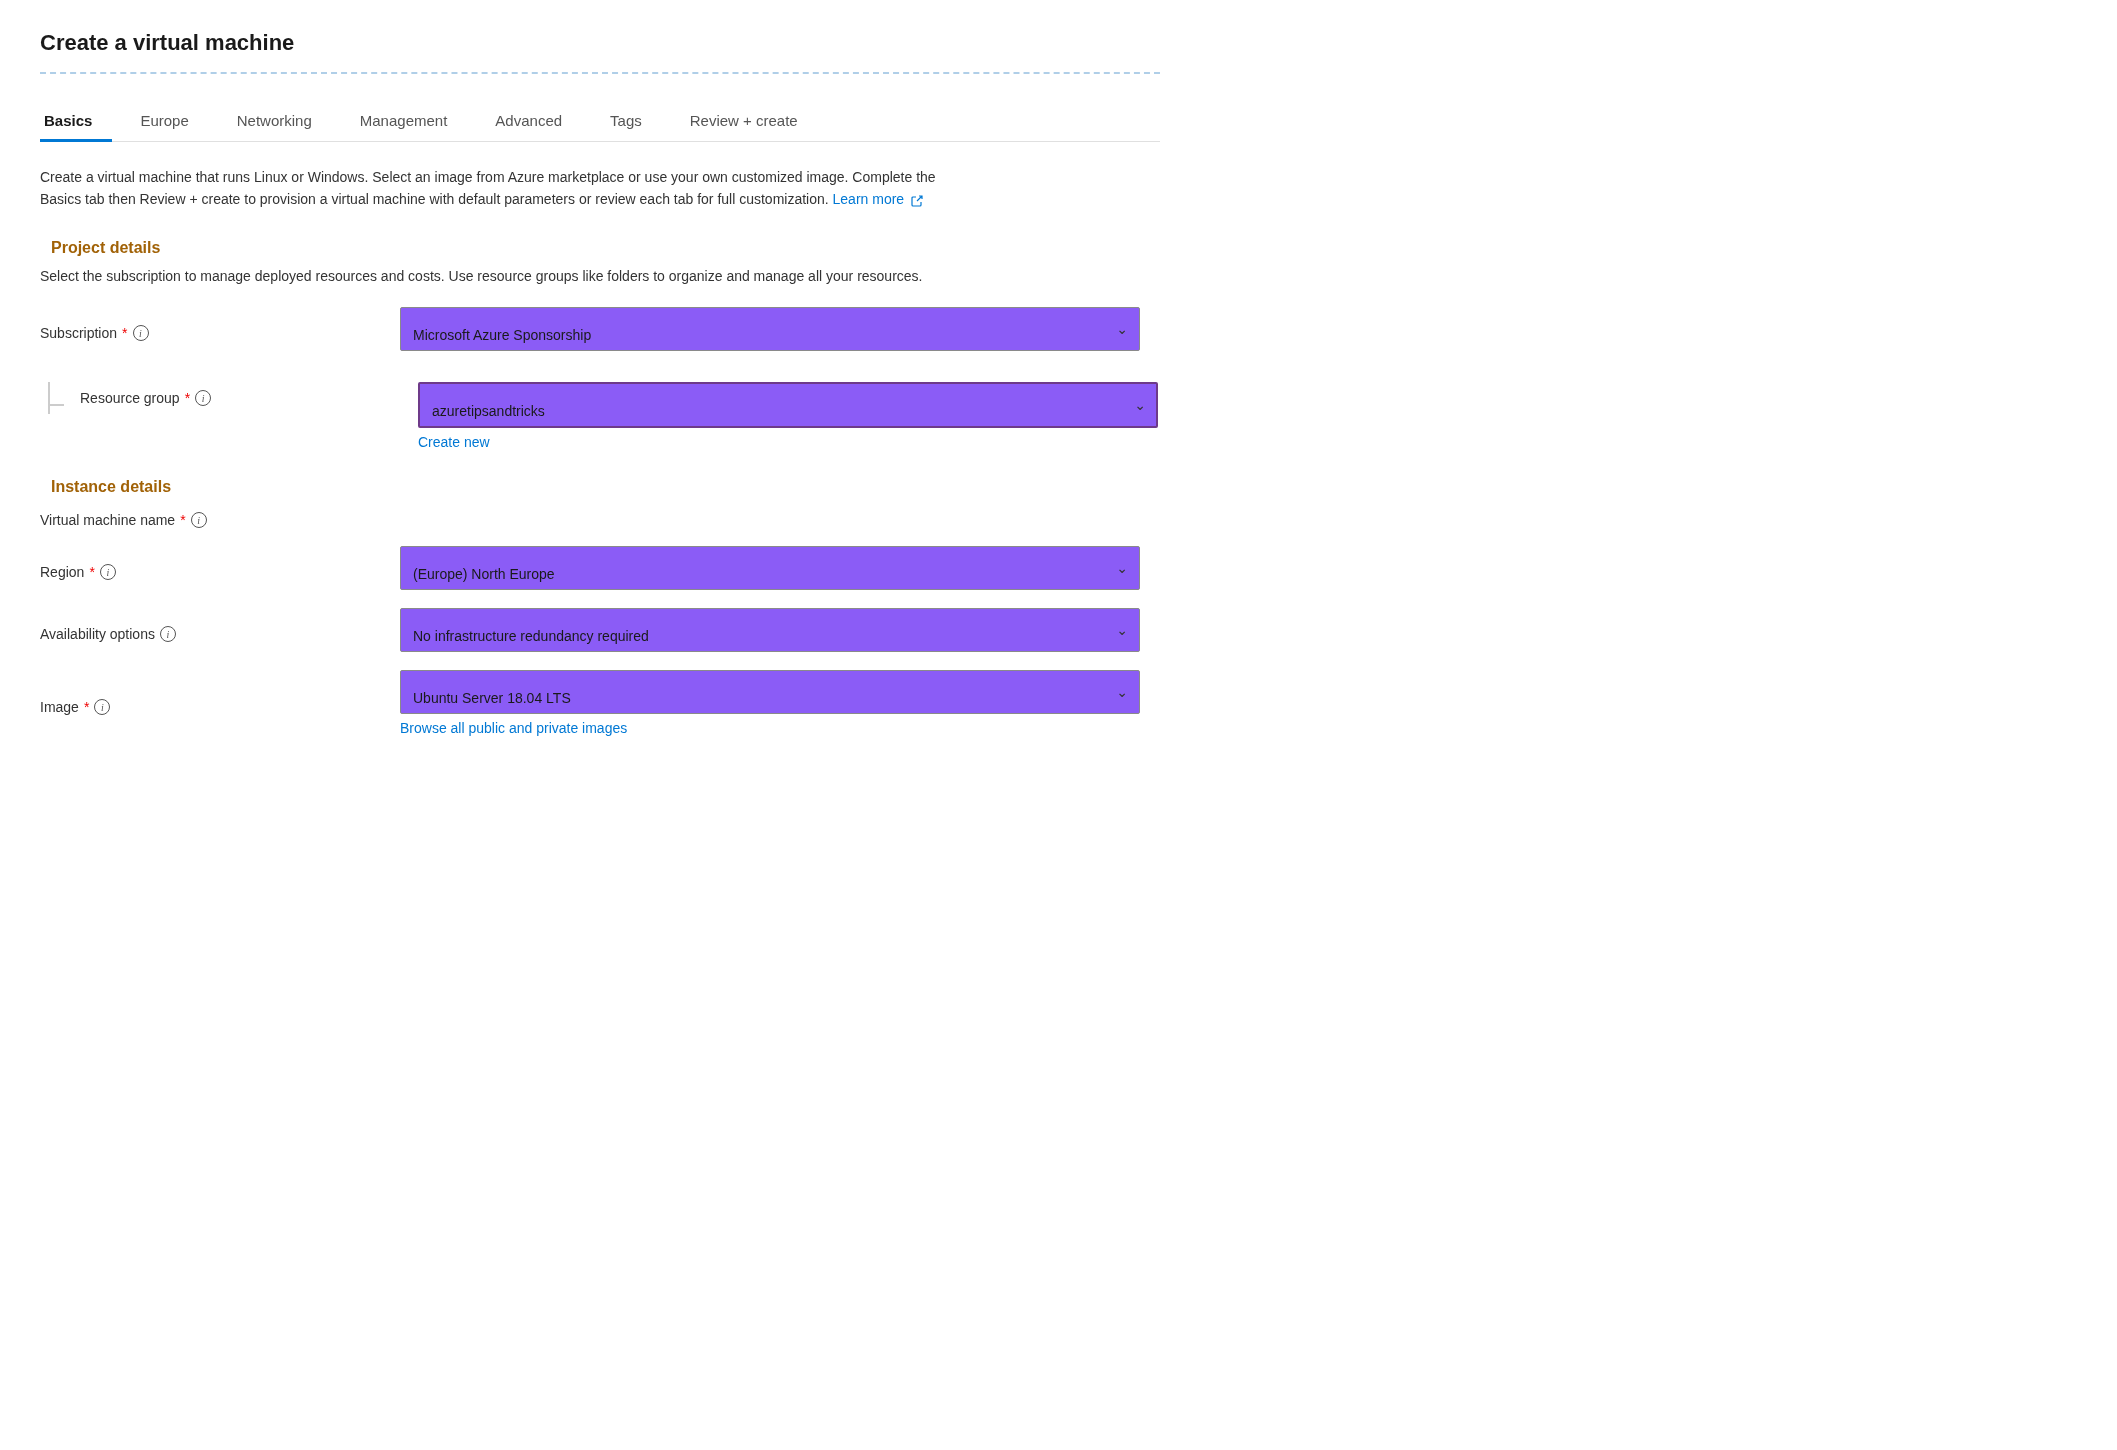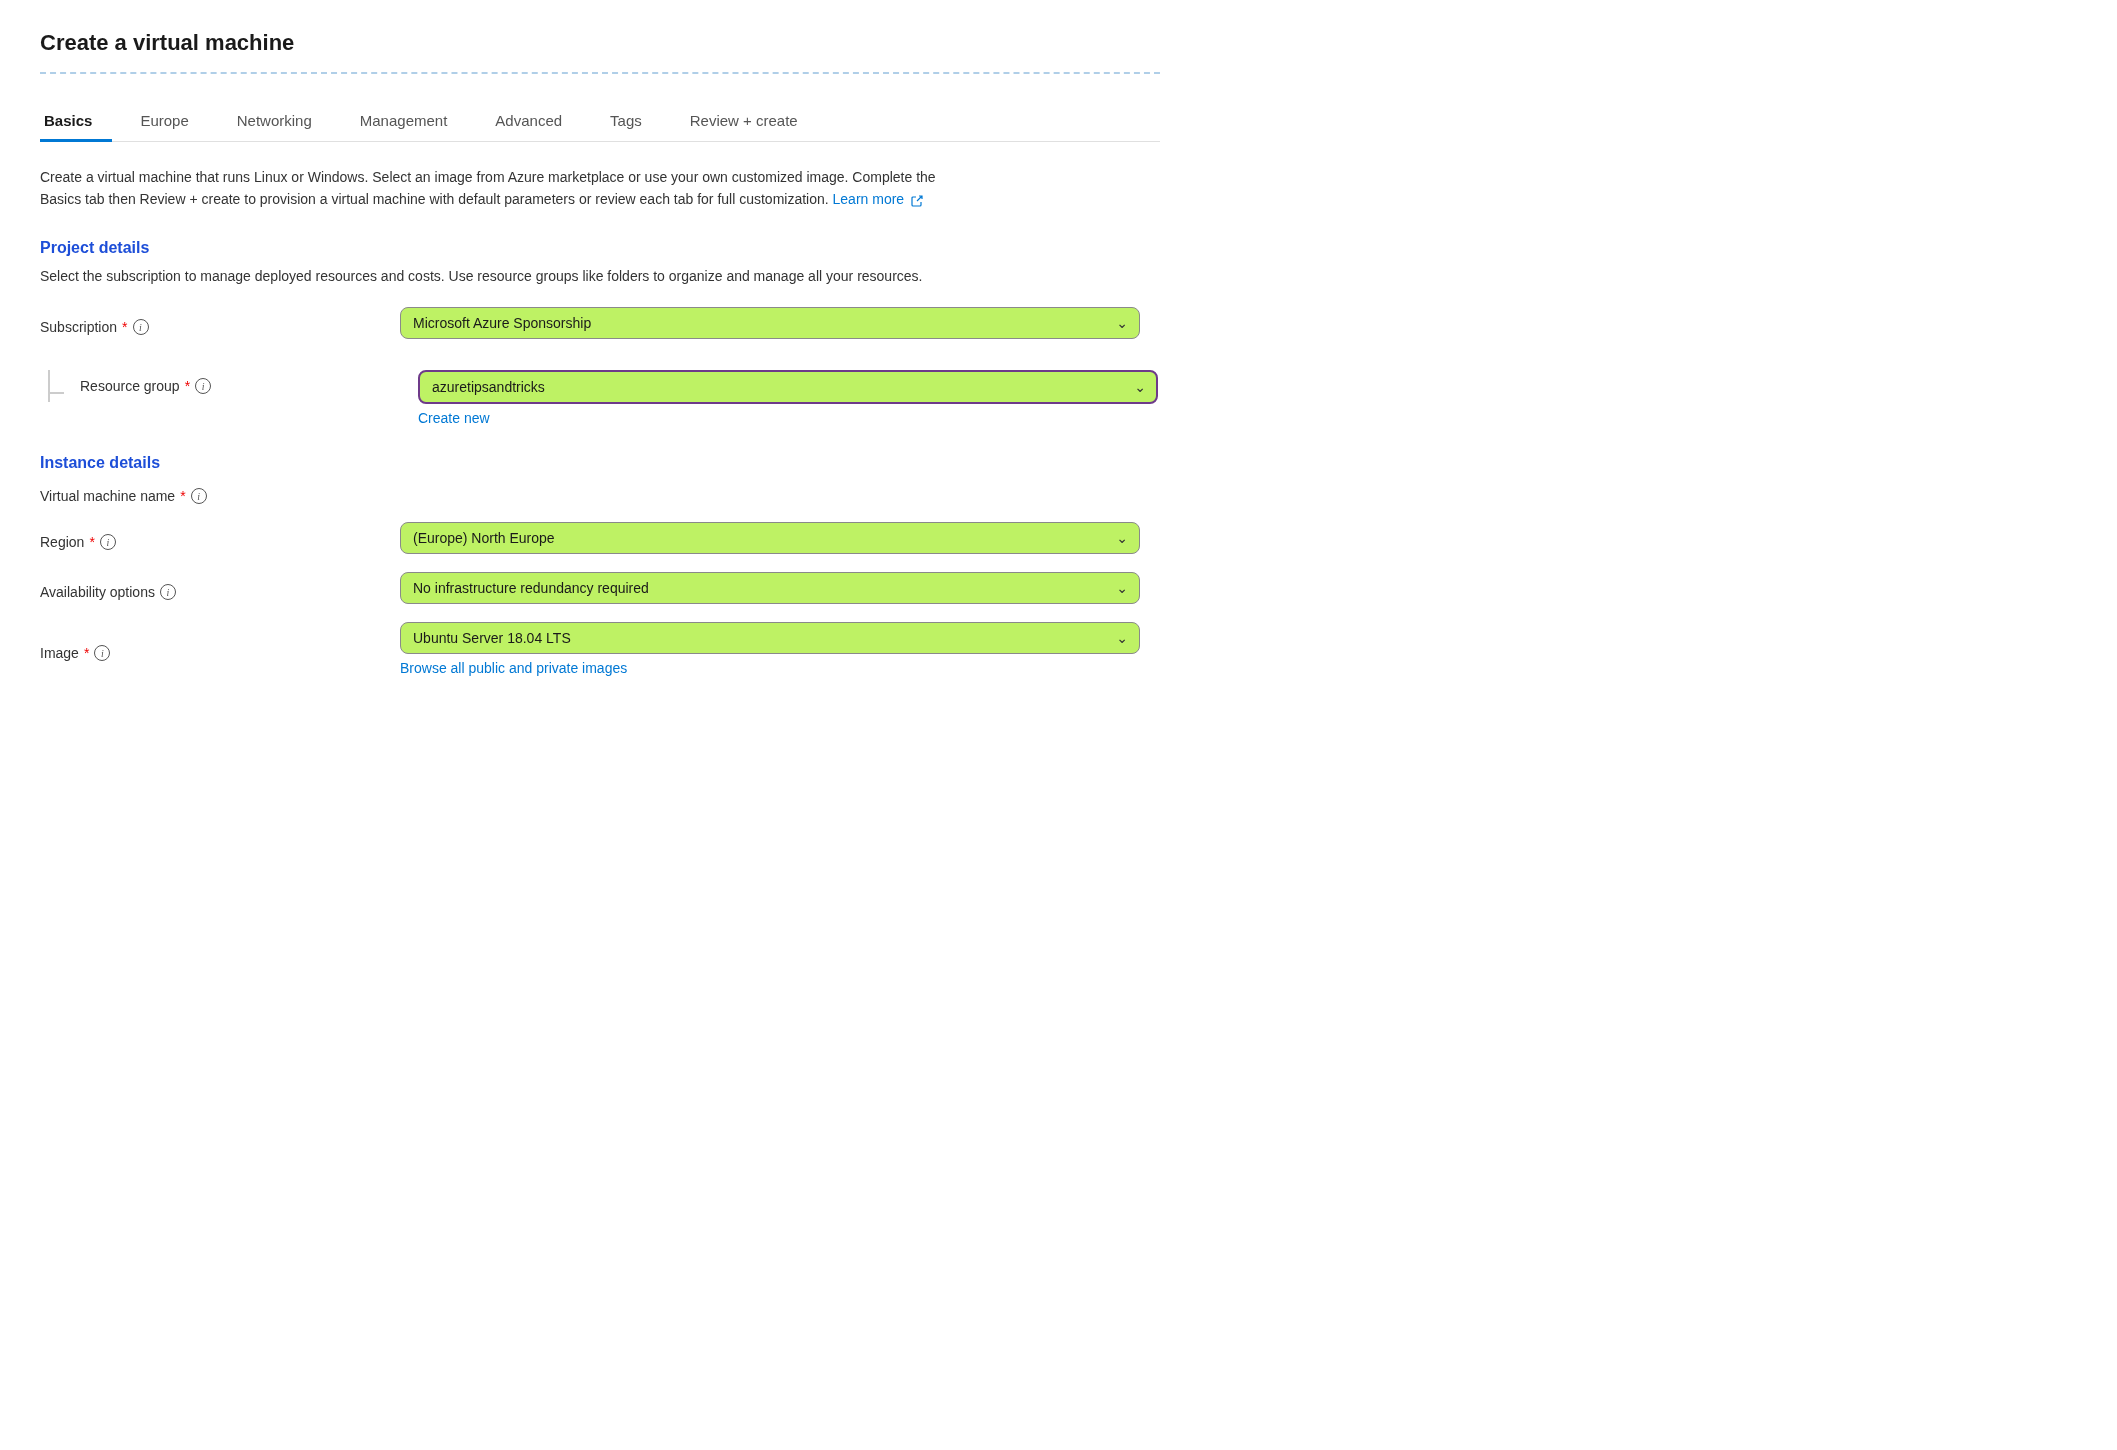--- a/index.html
+++ b/index.html
@@ -63,22 +63,22 @@
       display: inline-block;
       width: 12px;
       height: 12px;
       margin-left: 3px;
       vertical-align: middle;
     }
     
     .section-title {
       font-size: 16px;
       font-weight: 700;
-      color: #1d4ed8;
-      margin: 28px 0 8px 0;
+      color: #a16207;
+      margin: 28px 0 8px 11px;
     }
     .section-desc {
       font-size: 14px;
       color: #333;
       line-height: 1.6;
       margin-bottom: 20px;
       max-width: 900px;
     }
     
     .form-row {
@@ -117,26 +117,26 @@
       font-style: italic;
       font-family: serif;
     }
     .form-control-col {
       flex: 1;
       max-width: 740px;
     }
     
     .dropdown {
       width: 100%;
-      padding: 7px 36px 7px 12px;
+      padding: 19px 36px 7px 12px;
       font-size: 14px;
       color: #1a1a1a;
       border: 1px solid #8a8a8a;
-      border-radius: 8px;
-      background: #bef264;
+      border-radius: 2px;
+      background: #8b5cf6;
       appearance: none;
       cursor: pointer;
       position: relative;
       outline: none;
     }
     .dropdown-wrapper {
       position: relative;
       width: 100%;
     }
     .dropdown-wrapper .chevron {

